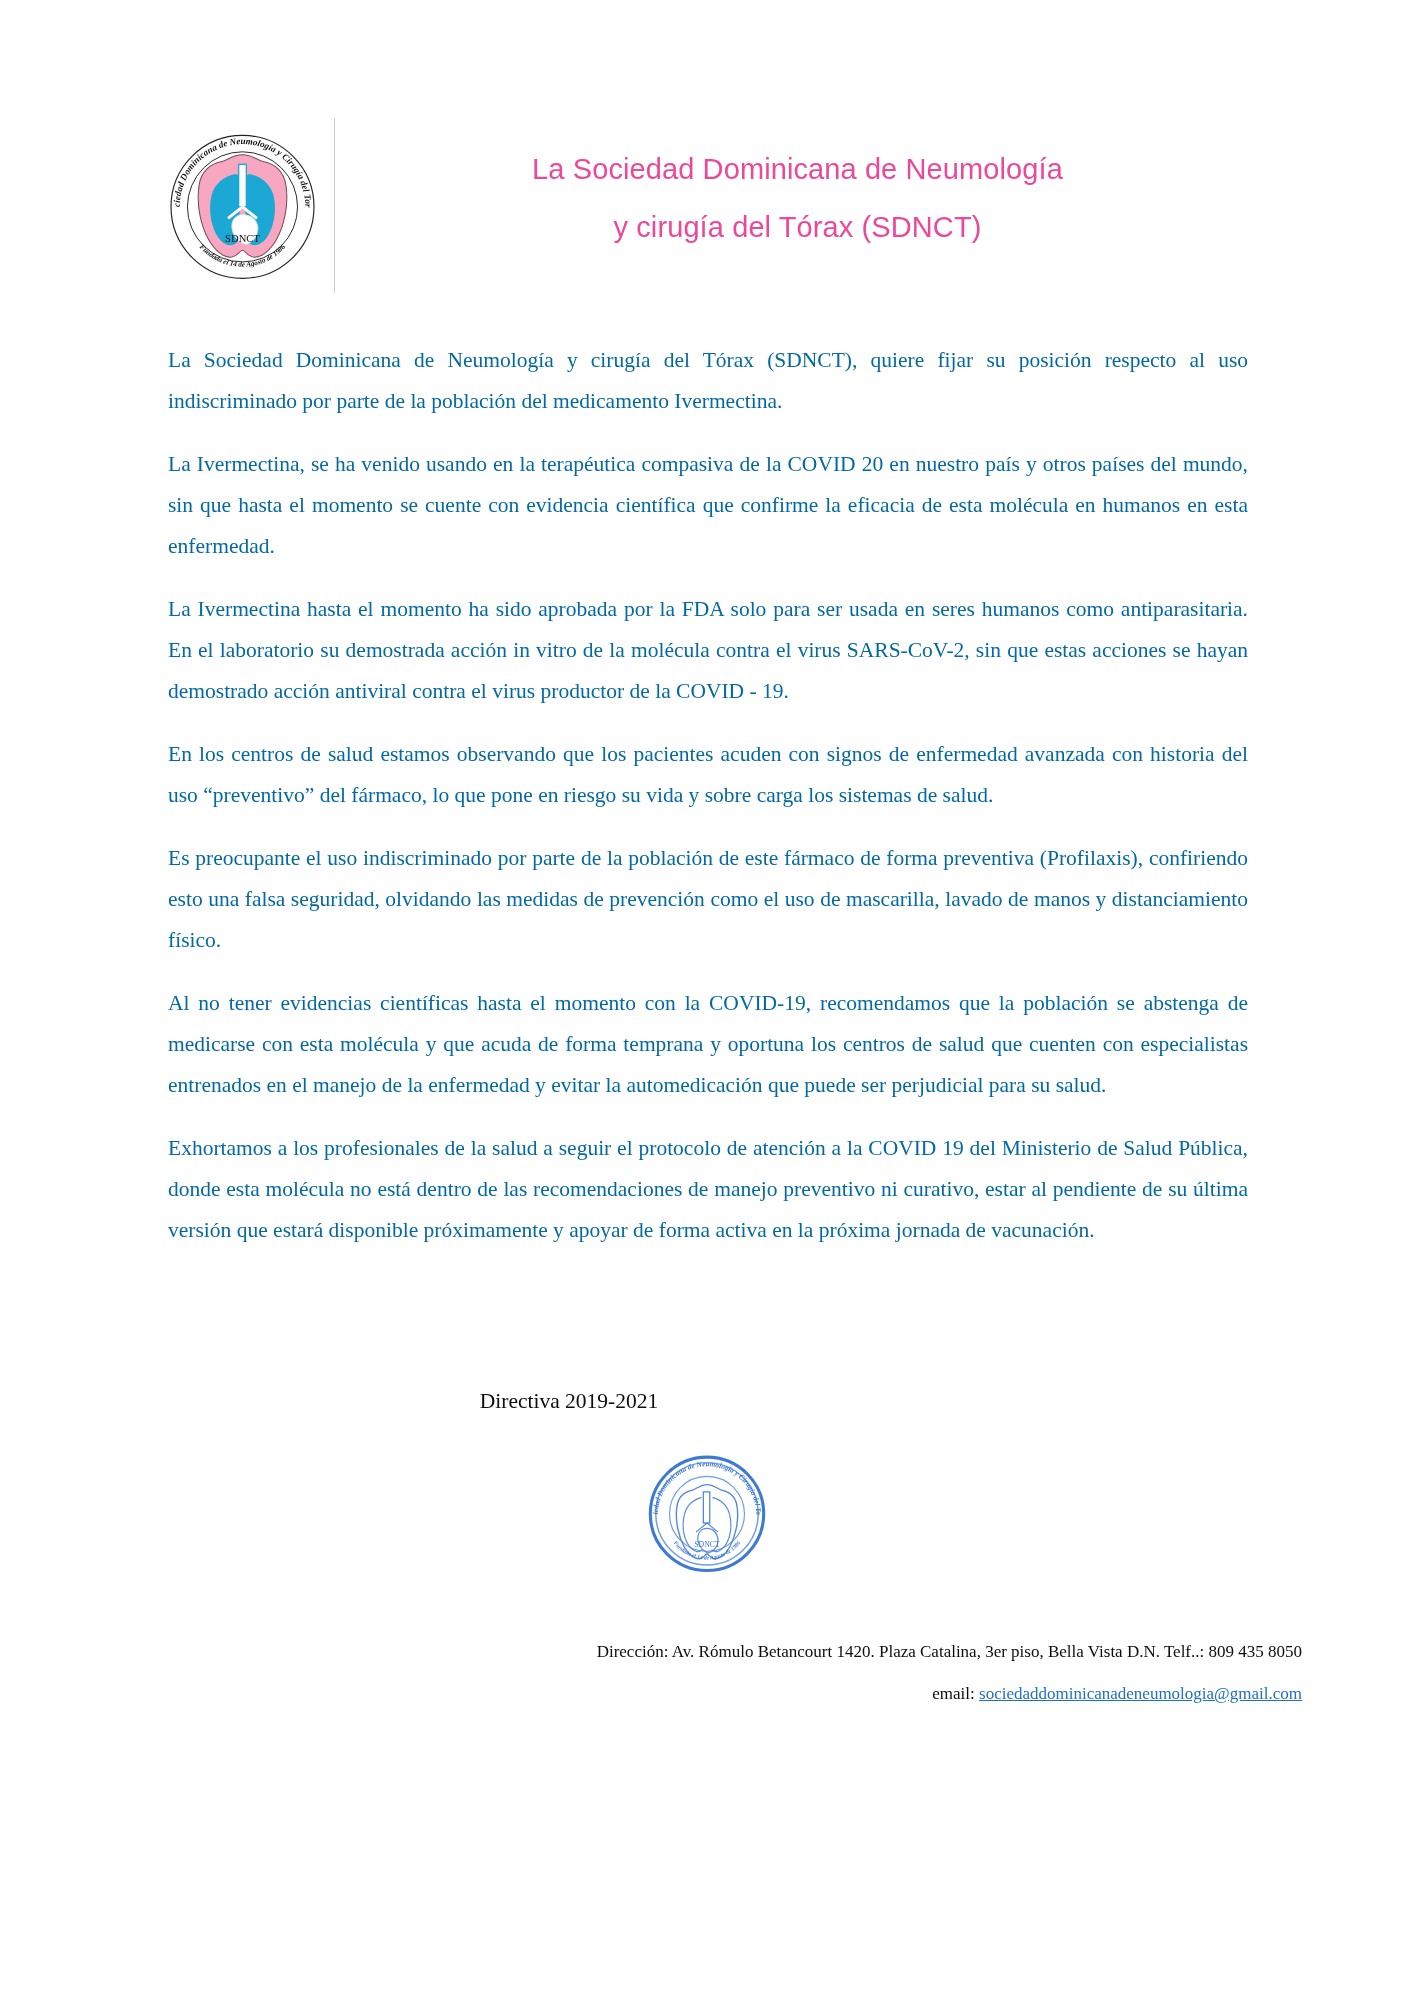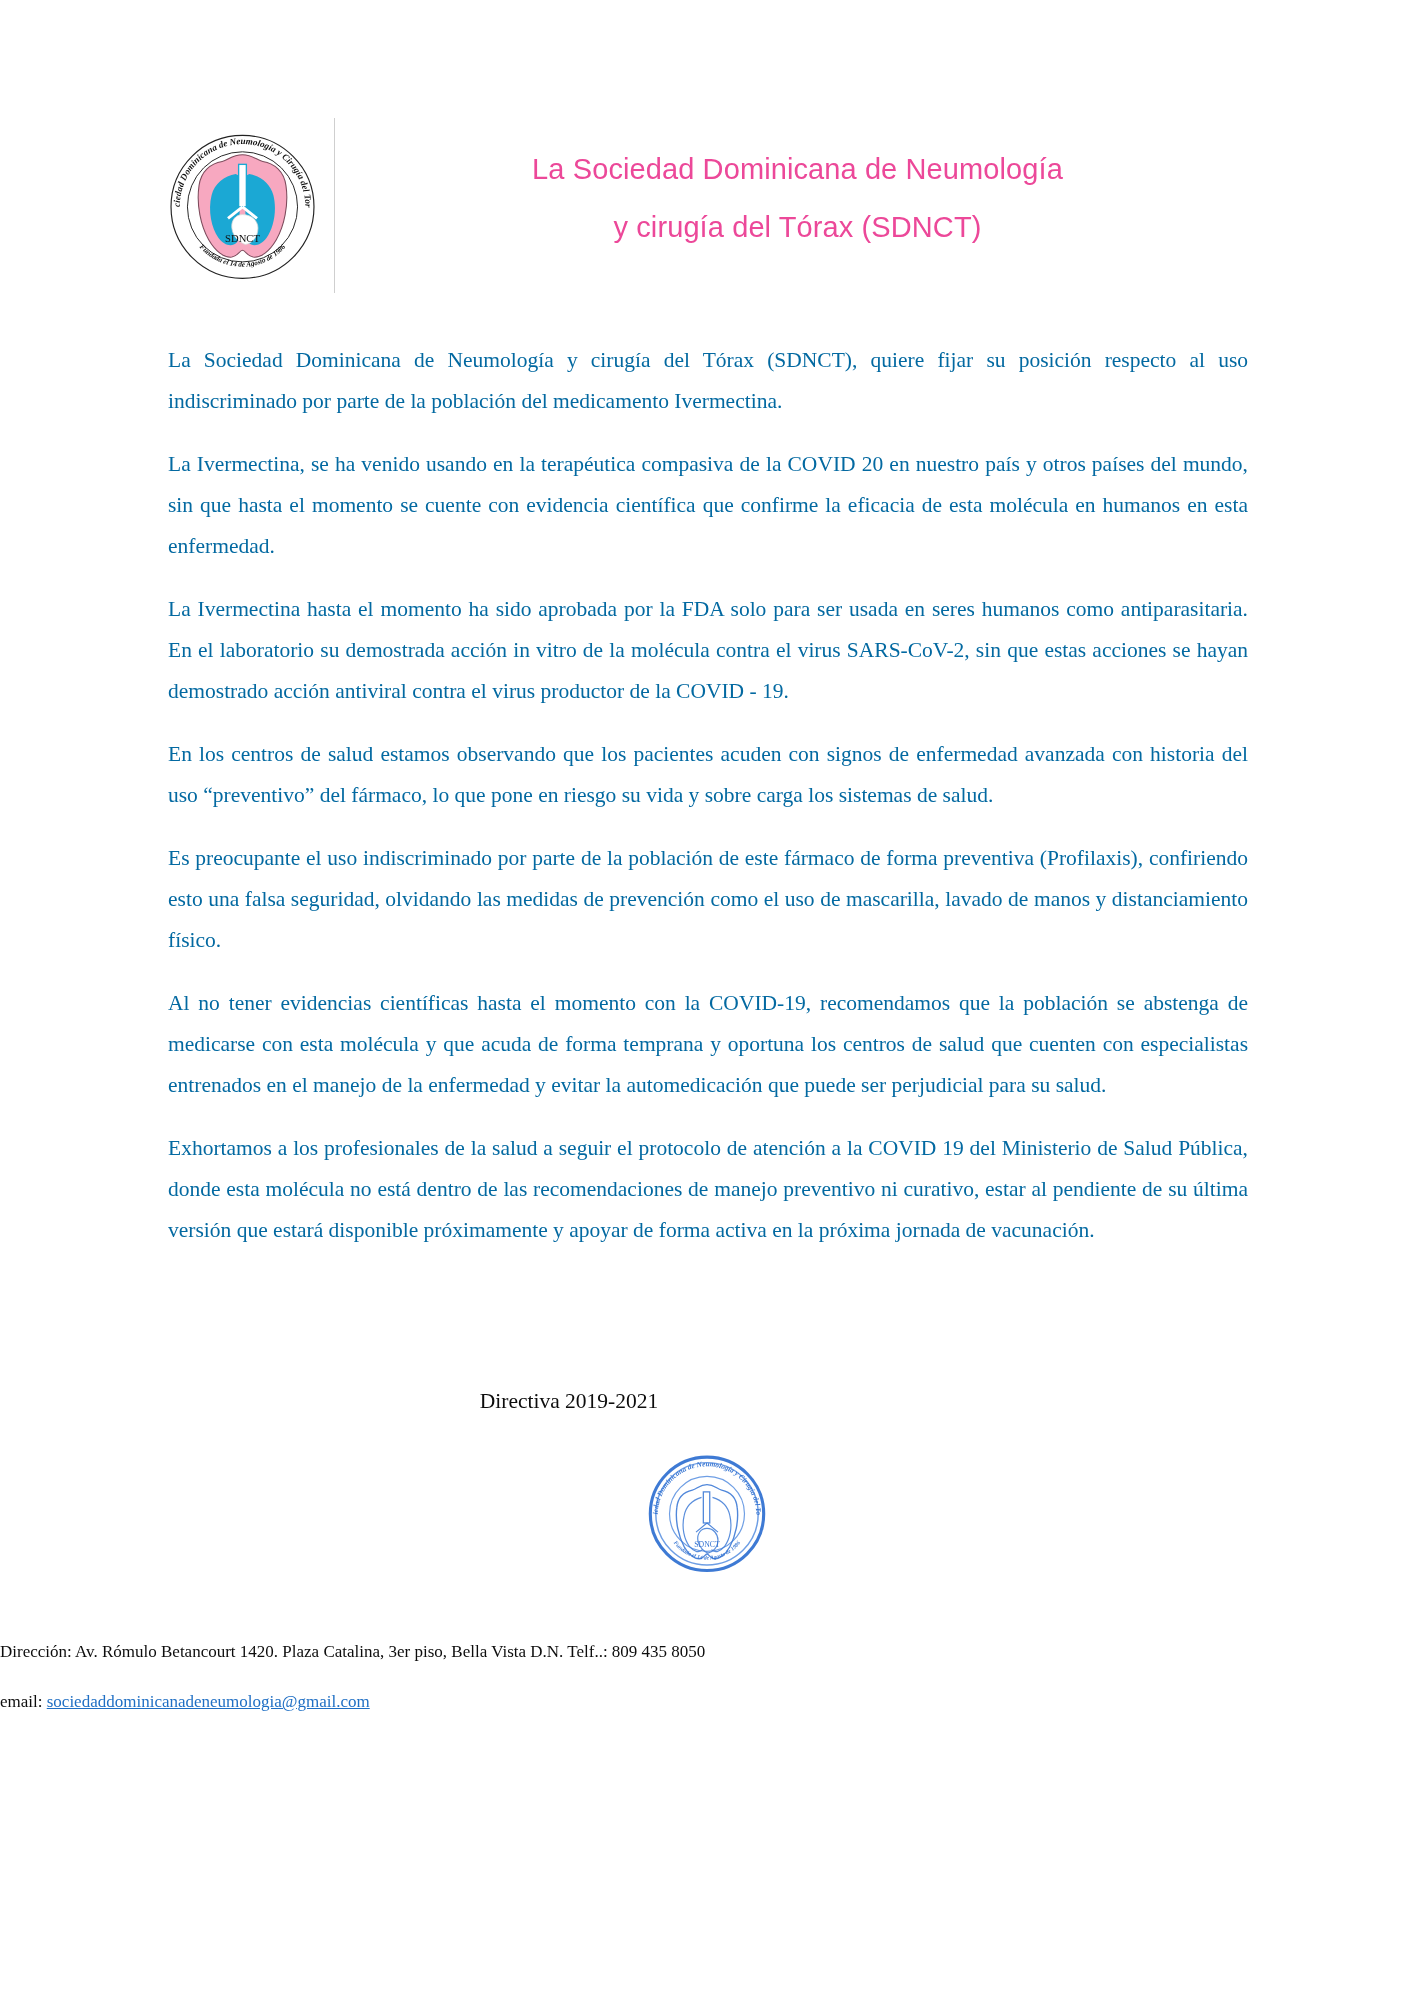--- a/index.html
+++ b/index.html
@@ -99,29 +99,29 @@
     height: 128px;
     display: block;
   }
 
   
   .footer {
     position: absolute;
     top: 1638px;
     left: 0;
     width: 1302px;
-    text-align: left;
+    text-align: right;
   }
   .footer-address {
     font-size: 17px;
     line-height: 28px;
     color: #0d0d0d;
   }
   .footer-email-line {
-    margin-top: 22px;
+    margin-top: 14px;
     font-size: 17px;
     line-height: 28px;
     color: #0d0d0d;
   }
   .footer-email-link {
     color: #1f6fc4;
     text-decoration: underline;
   }
 </style>
 </head>

